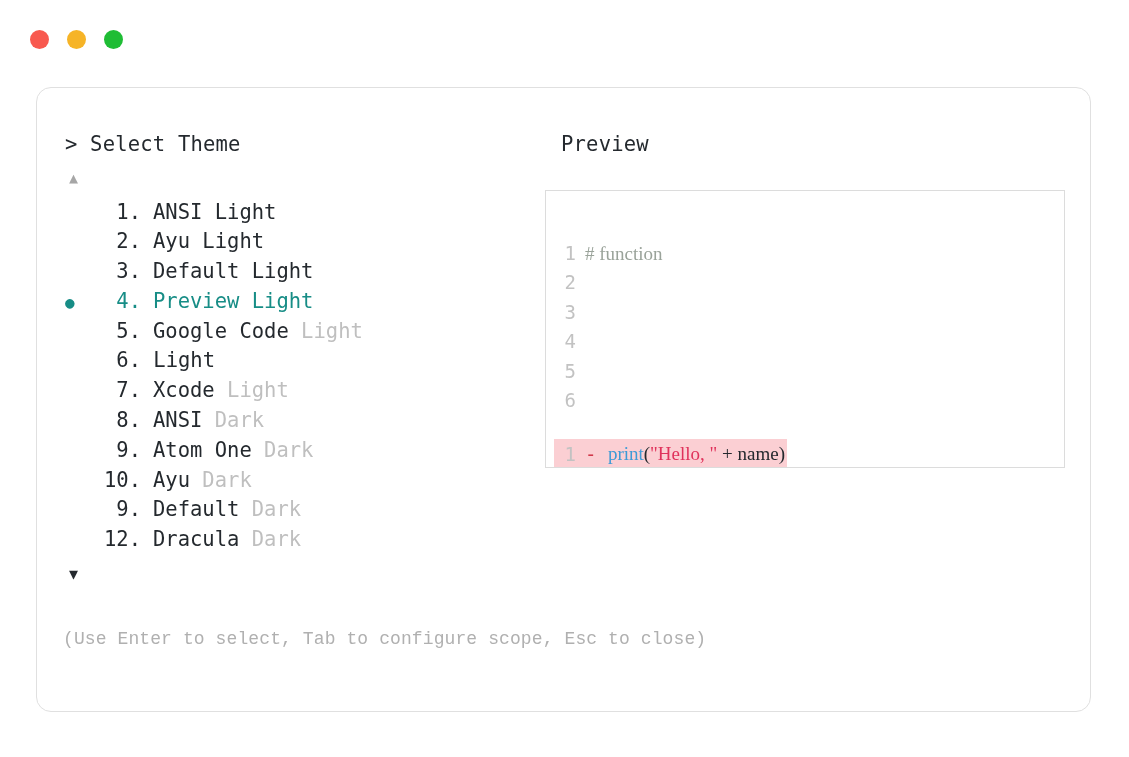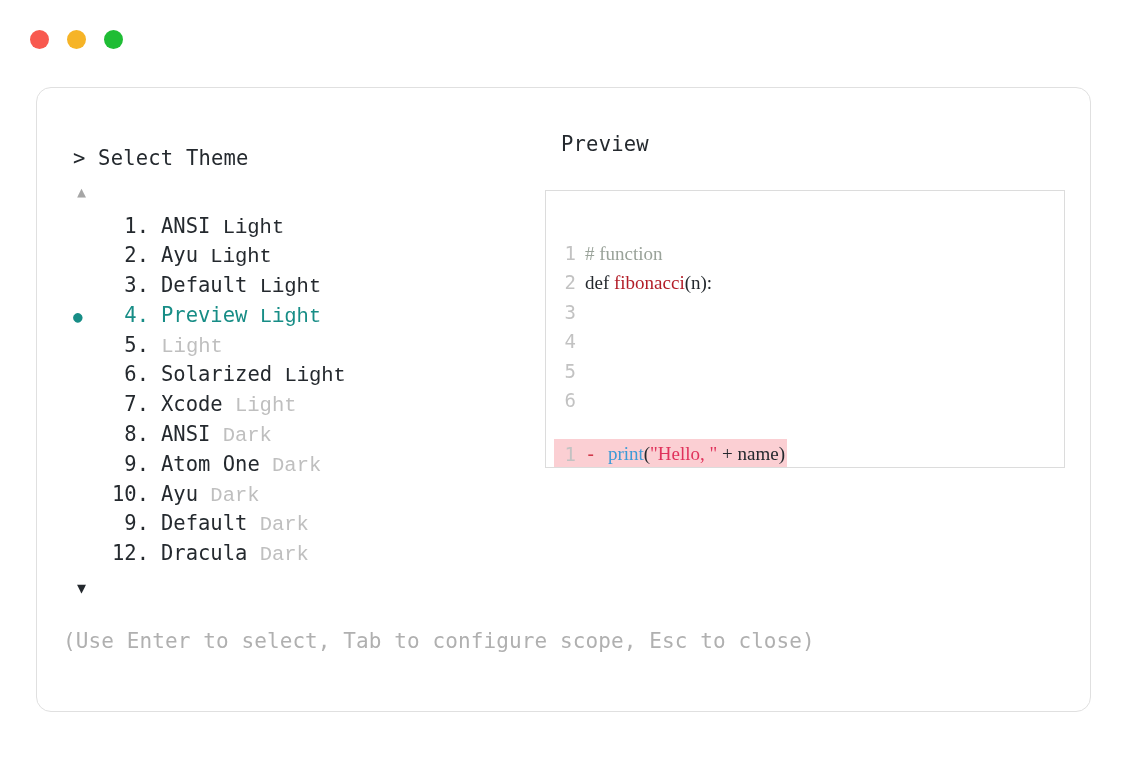--- a/index.html
+++ b/index.html
@@ -47,24 +47,23 @@
   }
 
   .card-inner {
     position: absolute;
     left: 0; top: 0; right: 0; bottom: 0;
   }
 
   
   .left-pane {
     position: absolute;
-    left: 36px;
+    left: 28px;
     top: 46px;
     width: 460px;
-    margin-top: 14px;
   }
 
   .prompt-line {
     font-size: 20.5px;
     color: #24292e;
     letter-spacing: 0.2px;
     white-space: pre;
     line-height: 1;
   }
 
@@ -109,36 +108,37 @@
     width: 44px;
     flex: 0 0 44px;
     text-align: right;
     color: #24292e;
   }
   .name {
     color: #24292e;
     padding-left: 12px;
     text-align: right;
   }
-  .variant { color: #24292e; font-family: Liberation Mono, monospace; }
+  .variant { color: #24292e; }
   .variant.dim { color: #bfbfbf; }
 
   .theme-row.selected .idx,
   .theme-row.selected .idx-sep,
   .theme-row.selected .name,
   .theme-row.selected .variant { color: #178d86; }
 
   .hint {
     position: absolute;
     left: 26px;
     top: 541px;
-    font-size: 21px;
+    font-size: 18px;
     color: #b0b0b0;
     white-space: pre;
     letter-spacing: 0.1px;
+    font-family: Liberation Mono, monospace;
   }
 
   
   .right-pane {
     position: absolute;
     left: 508px;
     top: 46px;
     width: 520px;
   }
   .preview-label {
@@ -226,41 +226,41 @@
   <div class="card-inner">
 
     <div class="left-pane">
       <div class="prompt-line">&gt; Select Theme</div>
       <div class="arrow-up">▲</div>
       <div class="theme-list">
           <div class="theme-row"><span class="bullet-cell"></span><span class="idx">1.</span><span class="name">ANSI</span><span class="variant"> Light</span></div>
           <div class="theme-row"><span class="bullet-cell"></span><span class="idx">2.</span><span class="name">Ayu</span><span class="variant"> Light</span></div>
           <div class="theme-row"><span class="bullet-cell"></span><span class="idx">3.</span><span class="name">Default</span><span class="variant"> Light</span></div>
           <div class="theme-row selected"><span class="bullet-cell">●</span><span class="idx">4.</span><span class="name">Preview</span><span class="variant"> Light</span></div>
-          <div class="theme-row"><span class="bullet-cell"></span><span class="idx">5.</span><span class="variant dim"> Light</span></div>
-          <div class="theme-row"><span class="bullet-cell"></span><span class="idx">6.</span><span class="name">Solarized</span><span class="variant"> Light</span></div>
+          <div class="theme-row"><span class="bullet-cell"></span><span class="idx">5.</span><span class="name">Google Code</span><span class="variant dim"> Light</span></div>
+          <div class="theme-row"><span class="bullet-cell"></span><span class="idx">6.</span><span class="variant"> Light</span></div>
           <div class="theme-row"><span class="bullet-cell"></span><span class="idx">7.</span><span class="name">Xcode</span><span class="variant dim"> Light</span></div>
           <div class="theme-row"><span class="bullet-cell"></span><span class="idx">8.</span><span class="name">ANSI</span><span class="variant dim"> Dark</span></div>
           <div class="theme-row"><span class="bullet-cell"></span><span class="idx">9.</span><span class="name">Atom One</span><span class="variant dim"> Dark</span></div>
           <div class="theme-row"><span class="bullet-cell"></span><span class="idx">10.</span><span class="name">Ayu</span><span class="variant dim"> Dark</span></div>
           <div class="theme-row"><span class="bullet-cell"></span><span class="idx">9.</span><span class="name">Default</span><span class="variant dim"> Dark</span></div>
           <div class="theme-row"><span class="bullet-cell"></span><span class="idx">12.</span><span class="name">Dracula</span><span class="variant dim"> Dark</span></div>
         </div>
       <div class="arrow-down">▼</div>
     </div>
 
     <div class="hint">(Use Enter to select, Tab to configure scope, Esc to close)</div>
 
     <div class="right-pane">
       <div class="preview-label">Preview</div>
       <div class="code-box">
         <div class="code-area">
           <div>
               <div class="code-line"><span class="ln">1</span><span class="code-text"><span class="tok-comment"># function</span></span></div>
-              <div class="code-line"><span class="ln">2</span><span class="code-text"><span class="tok-kw">def </span><span class="tok-fn">fibonacci</span><span class="tok-plain">(n):</span></span></div>
+              <div class="code-line"><span class="ln">2</span></div>
               <div class="code-line"><span class="ln">3</span></div>
               <div class="code-line"><span class="ln">4</span></div>
               <div class="code-line"><span class="ln">5</span></div>
               <div class="code-line"><span class="ln">6</span></div>
             </div>
           <div class="diff-block">
               <div class="diff-line diff-del"><span class="diff-ln">1</span><span class="marker-del">- </span><span class="code-text"><span class="tok-builtin">print</span><span class="tok-plain">(</span><span class="tok-str">"Hello, "</span><span class="tok-plain"> + name)</span></span></div>
             </div>
         </div>
       </div>

